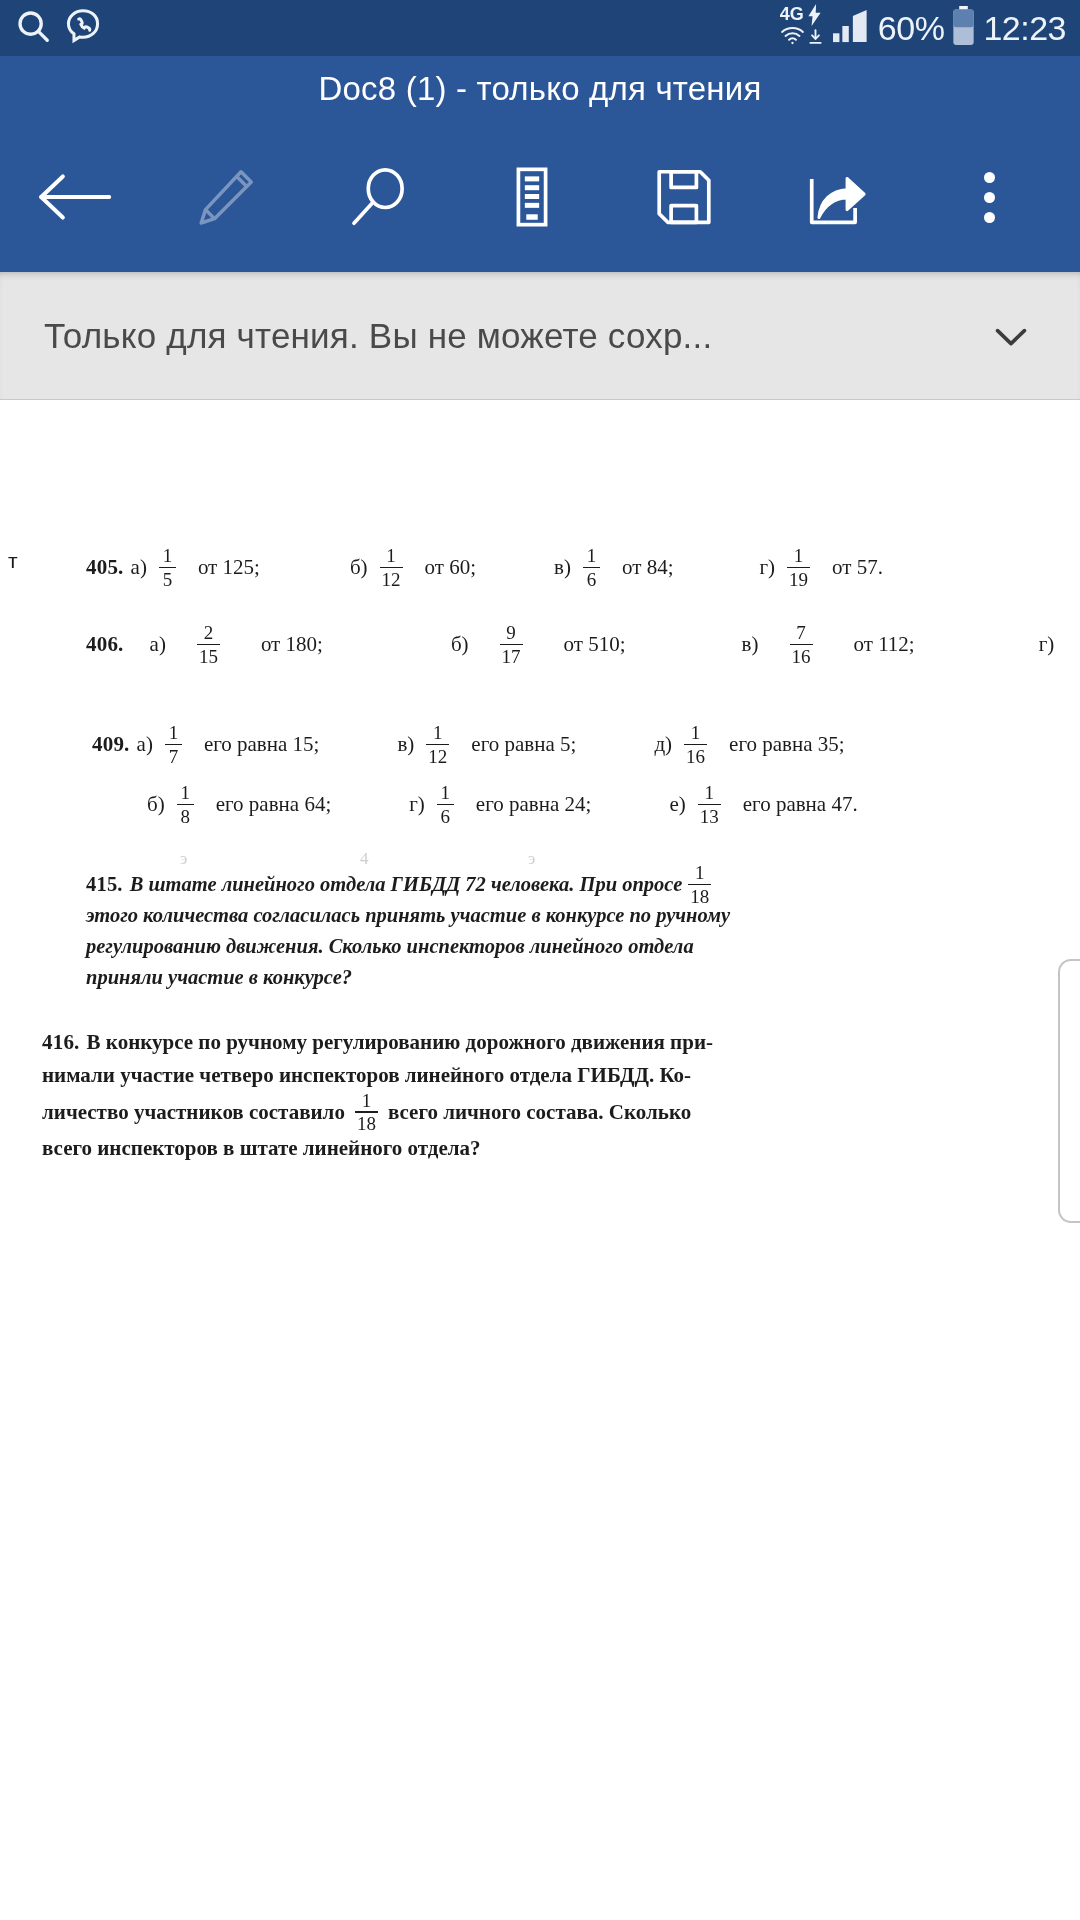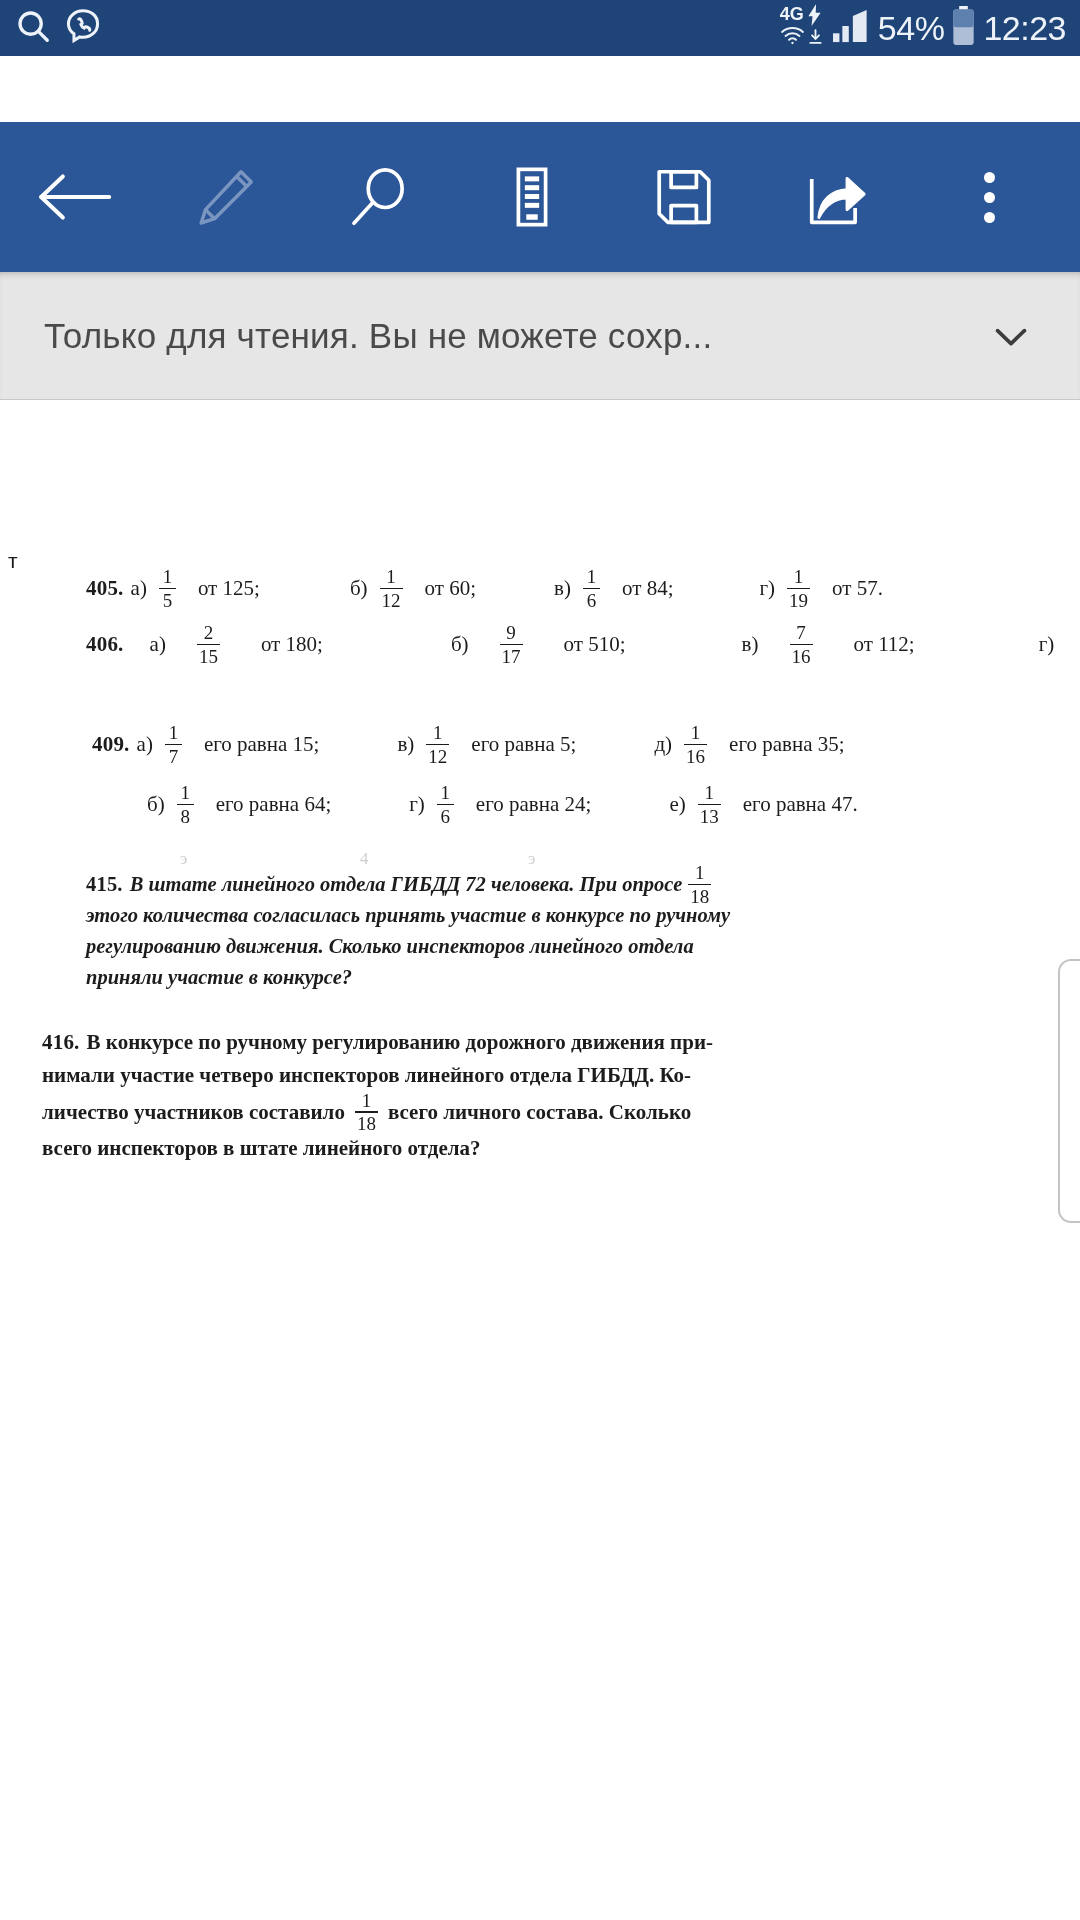--- a/index.html
+++ b/index.html
@@ -175,34 +175,37 @@
       </span>
 
       <span class="sb-icon">
         <svg width="38" height="34" viewBox="0 0 26 22" fill="#eef3fa">
           <rect x="0" y="16" width="4.4" height="6" opacity="0.95"></rect>
           <rect x="6.4" y="11" width="4.4" height="11" opacity="0.95"></rect>
           <path d="M13.6 22V4.2L23 0v22z" opacity="0.95"></path>
         </svg>
       </span>
 
-      <span class="sb-text">54%</span>
+      <span class="sb-text">60%</span>
 
       <span class="sb-icon">
         <svg width="25" height="40" viewBox="0 0 16 26" fill="none">
           <rect x="5.2" y="0" width="5.6" height="2.3" fill="#eef3fa"></rect>
           <rect x="1.4" y="2.3" width="13.2" height="23" rx="1.6" fill="#aebed6"></rect>
           <rect x="1.4" y="2.3" width="13.2" height="11.5" rx="1.6" fill="#5d80af"></rect>
         </svg>
       </span>
 
       <span class="sb-text">12:23</span>
     </div>
   </div>
 
+  <div class="titlebar">
+    <span class="title-text">Doc8 (1) - только для чтения</span>
+  </div>
 
   <div class="toolbar">
     <div class="tb-back">
       <svg width="76" height="54" viewBox="0 0 40 26" fill="none" stroke="#ffffff" stroke-width="2.1" stroke-linecap="round" stroke-linejoin="round">
         <line x1="2.2" y1="13" x2="38" y2="13"></line>
           <path d="M13.6 2.2 2.2 13l11.4 10.8"></path>
       </svg>
     </div>
 
     <div class="tb-actions">
@@ -264,21 +267,21 @@
         <path d="M5 9.2 12 16l7-6.8"></path>
       </svg>
     </span>
   </div>
 
   <div class="doc">
 
     <span class="margin-letter">т</span>
     <span class="page-edge"></span>
 
-    <div class="exline book" style="left:86px; top:166px;">
+    <div class="exline book" style="left:86px; top:145px;">
       <span class="exnum">405.</span>
       <span class="lbl">а)</span>
       <span class="frac">
         <span class="num">1</span>
         <span class="bar"></span>
         <span class="den">5</span>
       </span>
       <span class="w">от 125;</span>
       <span class="gap-a"></span>
       <span class="lbl">б)</span>

